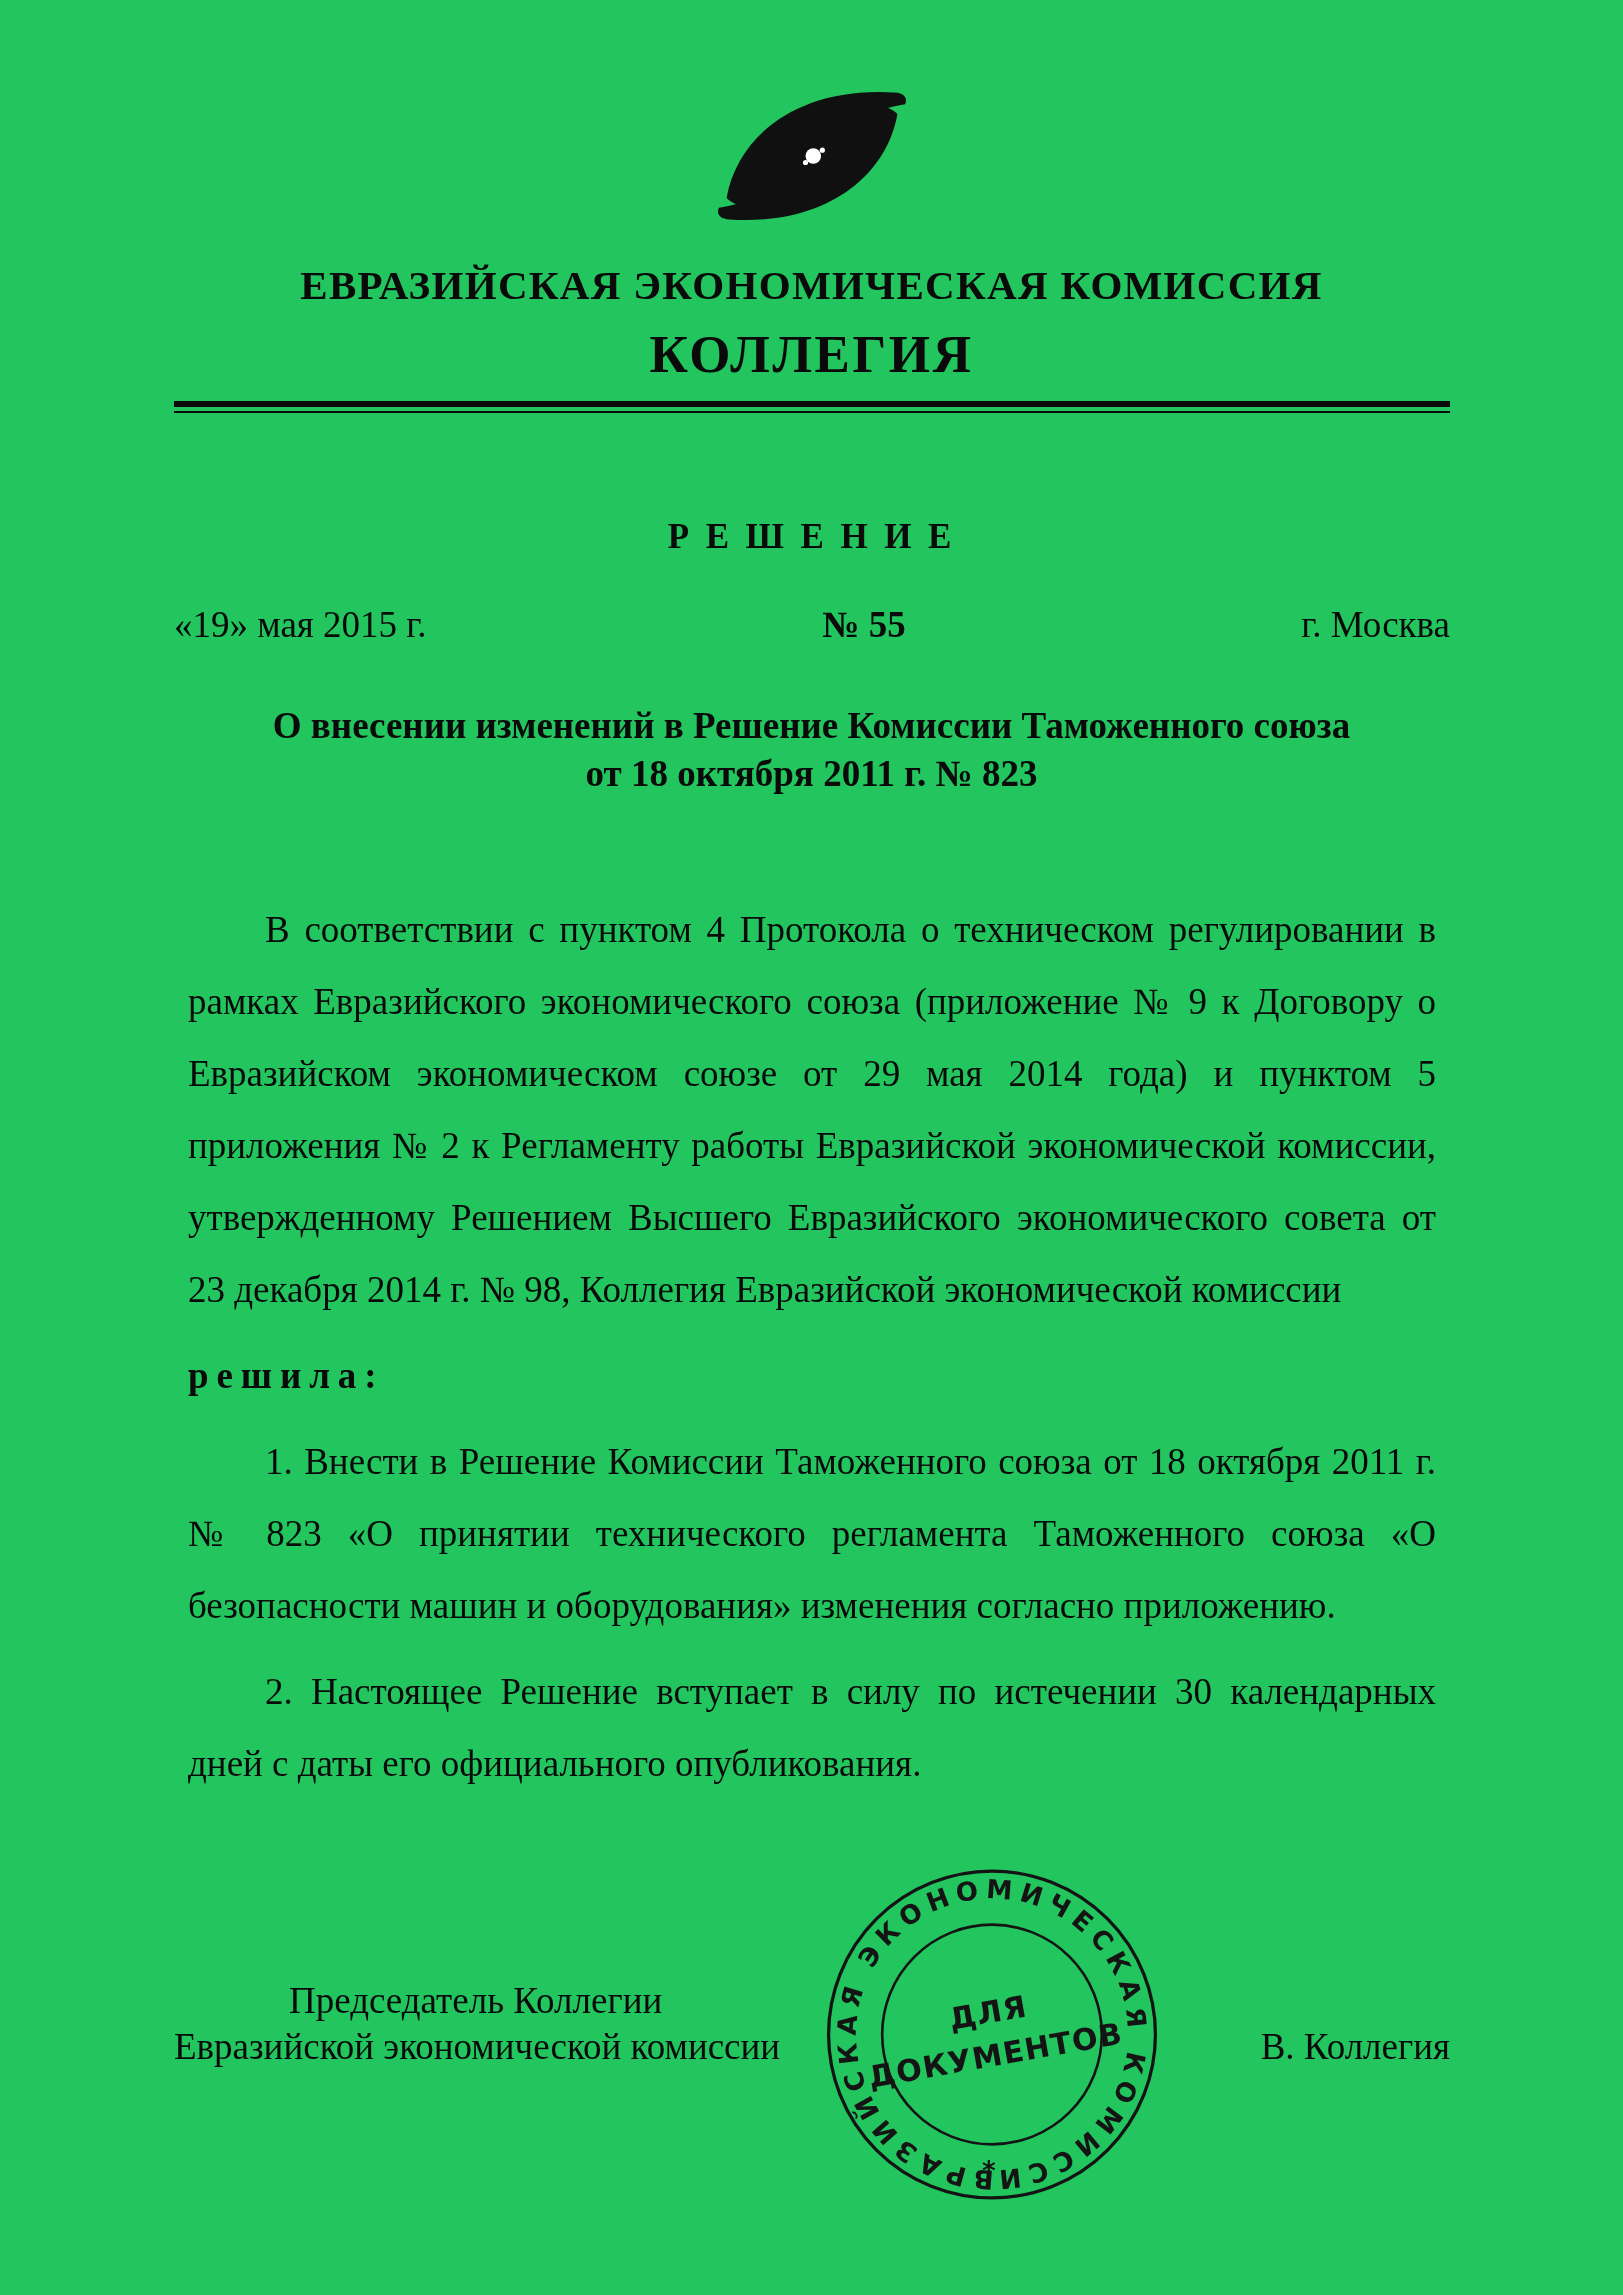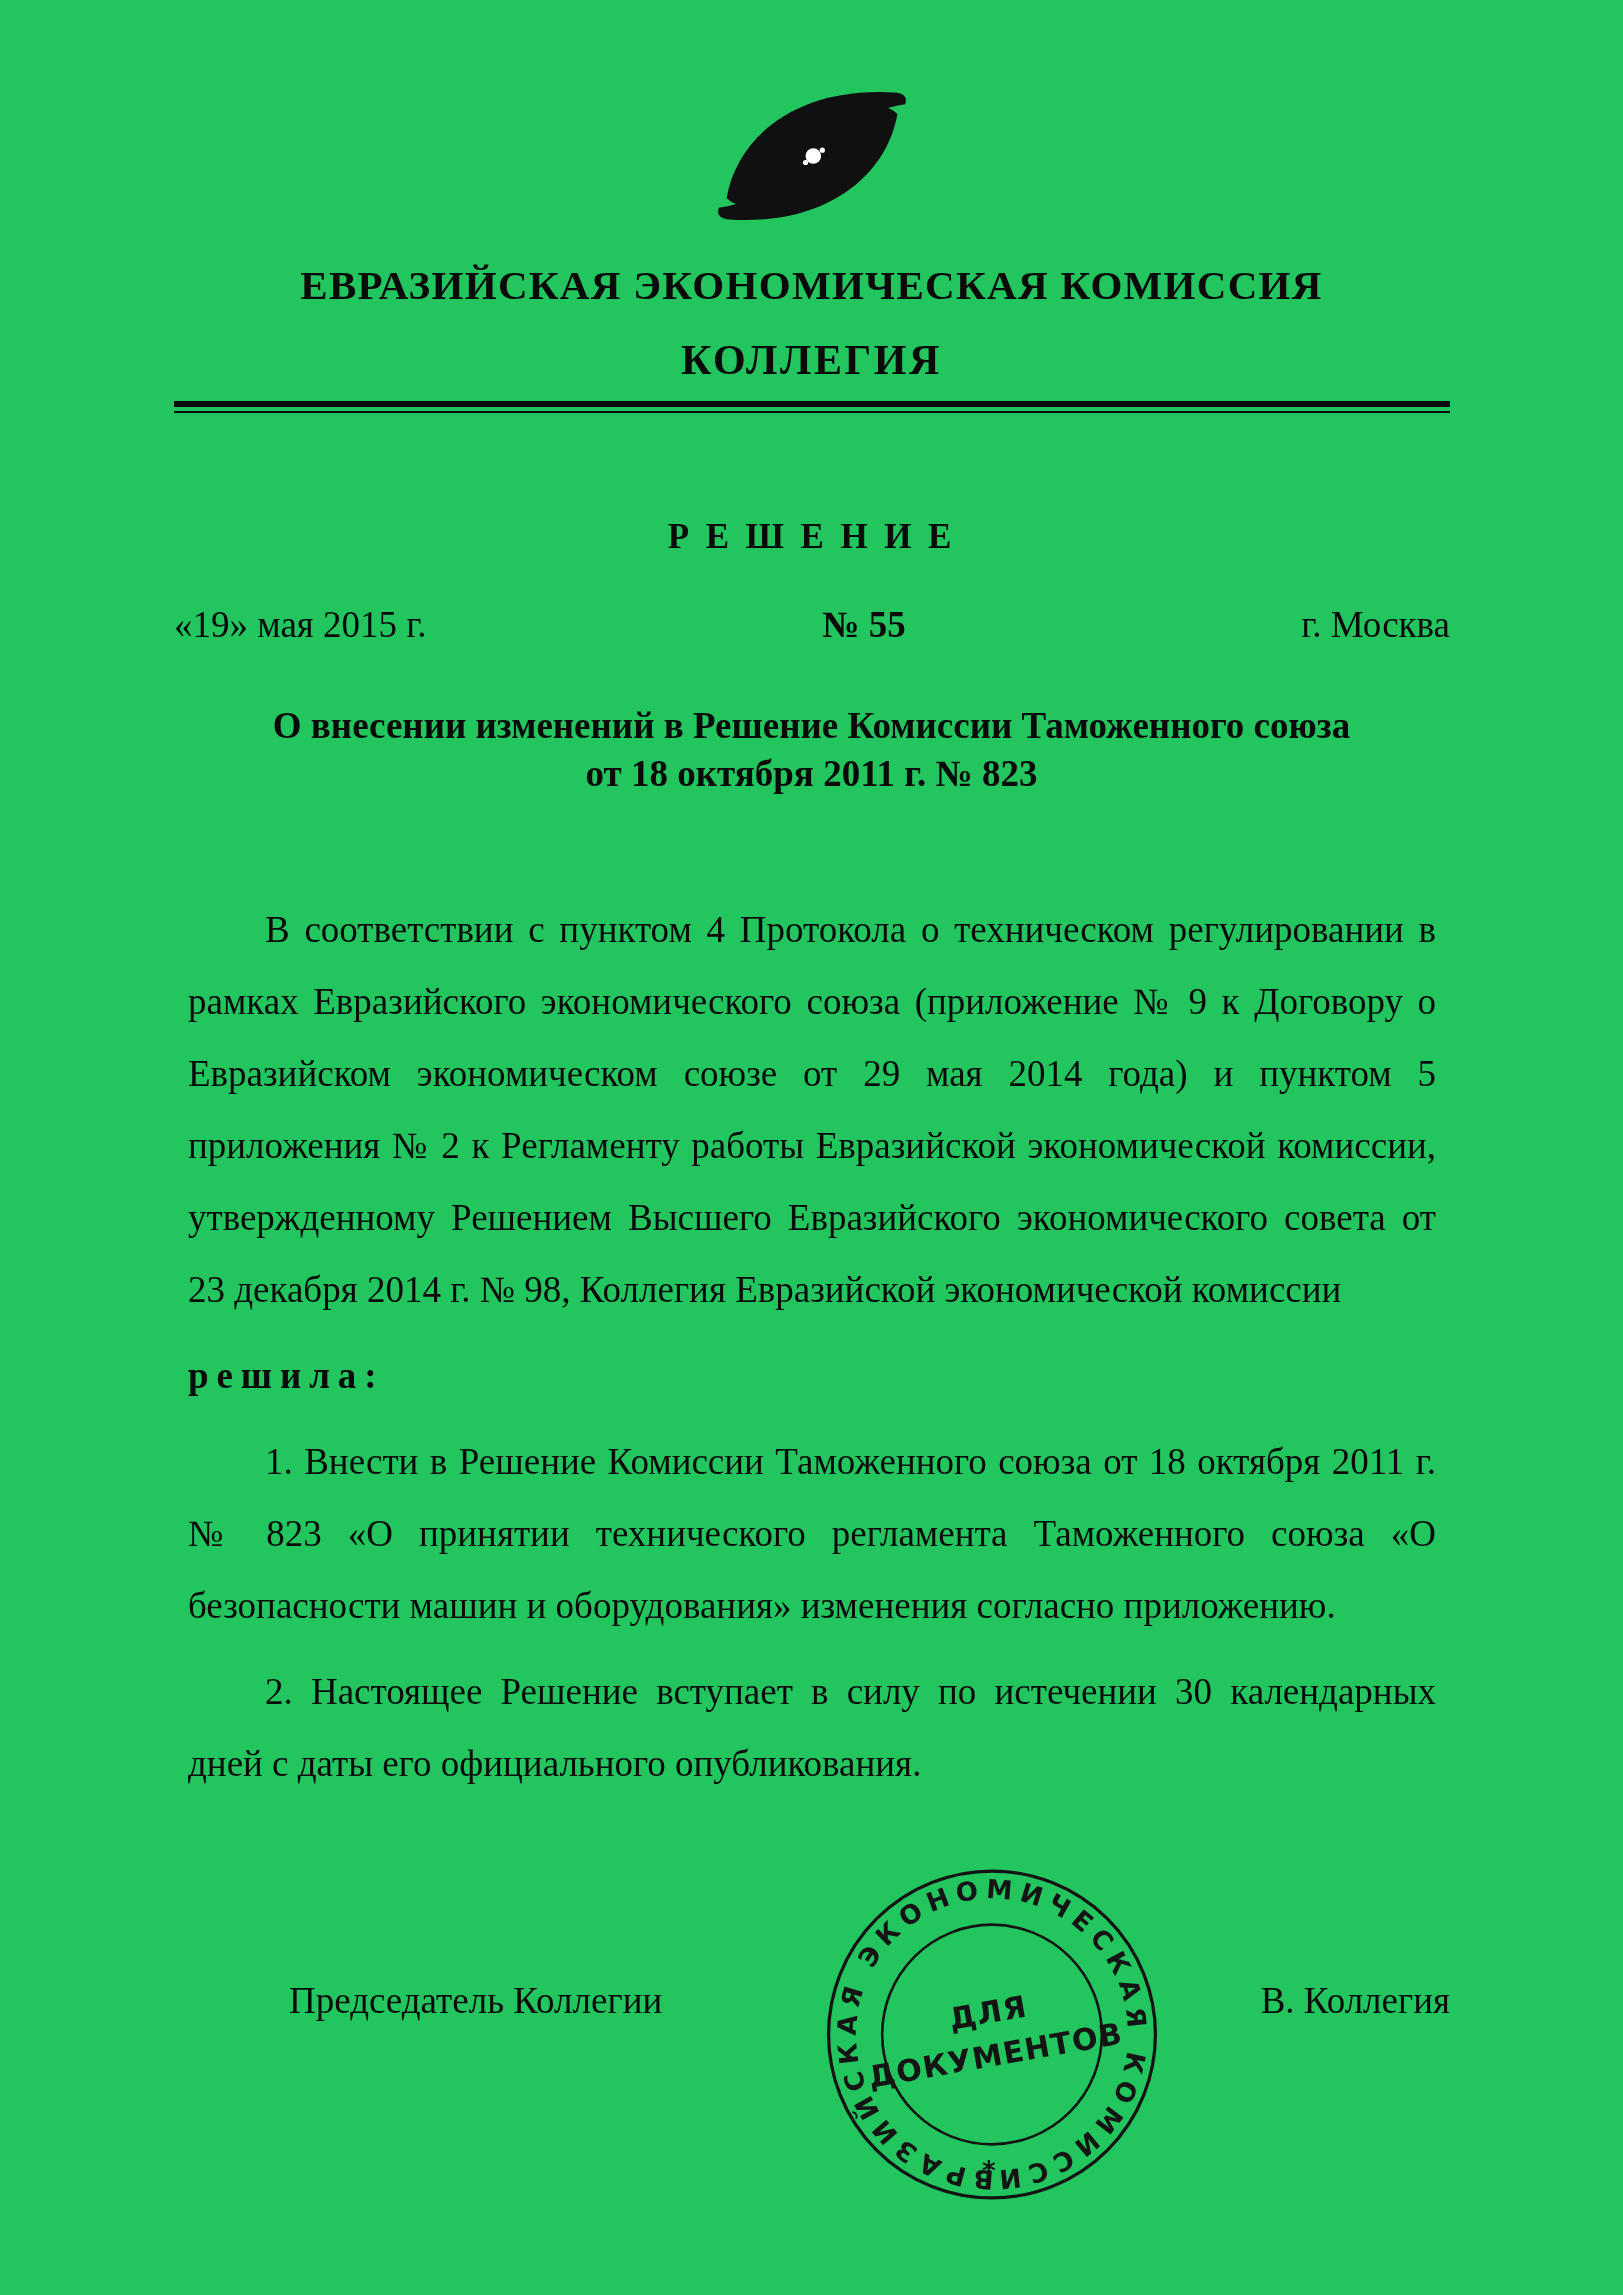--- a/index.html
+++ b/index.html
@@ -17,21 +17,21 @@
     width:220px; height:196px;
   }
   .org-block {
     position:absolute; top:261px; left:0; width:100%;
     text-align:center;
   }
   .org-name {
     font-size:41px; font-weight:bold; letter-spacing:1.3px;
   }
   .org-subtitle {
-    font-size:42px; font-weight:bold; letter-spacing:2.6px; margin-top:27px;
+    font-size:53px; font-weight:bold; letter-spacing:2.6px; margin-top:15px;
   }
   .header-rule {
     position:absolute; top:401px; left:174px; width:1276px;
   }
   .header-rule .thick { border-top:6.5px solid #0a0a0a; }
   .header-rule .thin  { border-top:2px solid #0a0a0a; margin-top:3.9px; }
   .doc-type {
     position:absolute; top:517px; left:0; width:100%;
     text-align:center; font-size:35px; font-weight:bold; letter-spacing:3.9px;
   }
@@ -112,20 +112,21 @@
   <div class="body-text">
     <p>В соответствии с пунктом 4 Протокола о техническом регулировании в рамках Евразийского экономического союза (приложение № 9 к Договору о Евразийском экономическом союзе от 29 мая 2014 года) и пунктом 5 приложения № 2 к Регламенту работы Евразийской экономической комиссии, утвержденному Решением Высшего Евразийского экономического совета от 23 декабря 2014 г. № 98, Коллегия Евразийской экономической комиссии</p>
     <p class="no-indent"><span class="resolution">решила:</span></p>
     <p>1. Внести в Решение Комиссии Таможенного союза от 18 октября 2011 г. № 823 «О принятии технического регламента Таможенного союза «О безопасности машин и оборудования» изменения согласно приложению.</p>
     <p>2. Настоящее Решение вступает в силу по истечении 30 календарных дней с даты его официального опубликования.</p>
   </div>
 
   <div class="sign-block">
     <div class="sign-title">
       <div class="sign-title-line1">Председатель Коллегии</div>
+      <div class="sign-title-line2">Евразийской экономической комиссии</div>
     </div>
     <div class="sign-name">В. Коллегия</div>
   </div>
 
   <div class="stamp">
     <svg viewBox="0 0 532 540" width="348" height="353" aria-hidden="true">
       <circle cx="266" cy="270" r="250" fill="none" stroke="#141414" stroke-width="5"></circle>
       <circle cx="266" cy="270" r="168" fill="none" stroke="#141414" stroke-width="4"></circle>
       <defs>
         <path id="stamp-ring-path" d="M 266,478 A 208,208 0 1,1 266,62 A 208,208 0 1,1 266,478" fill="none"></path>

